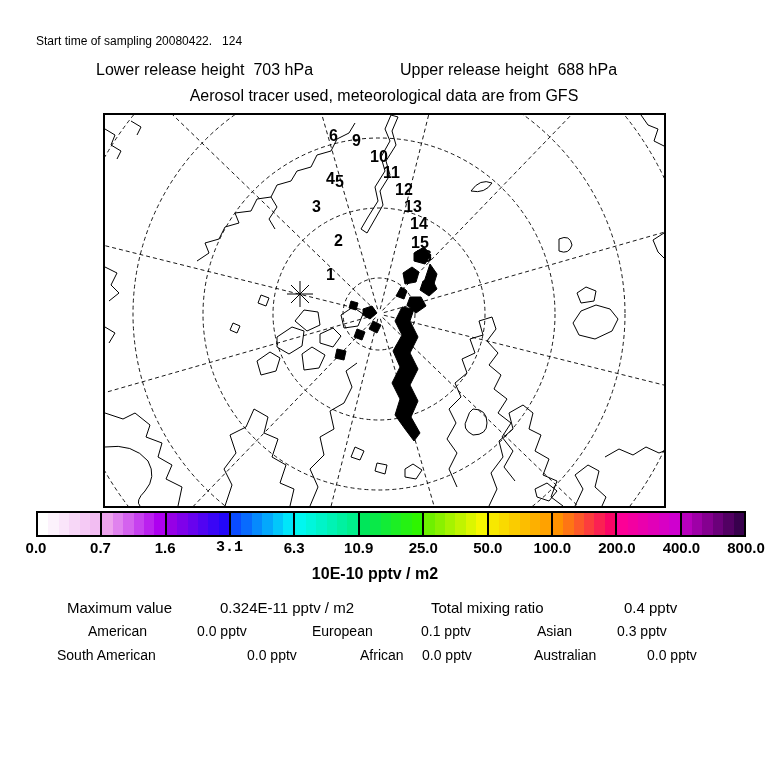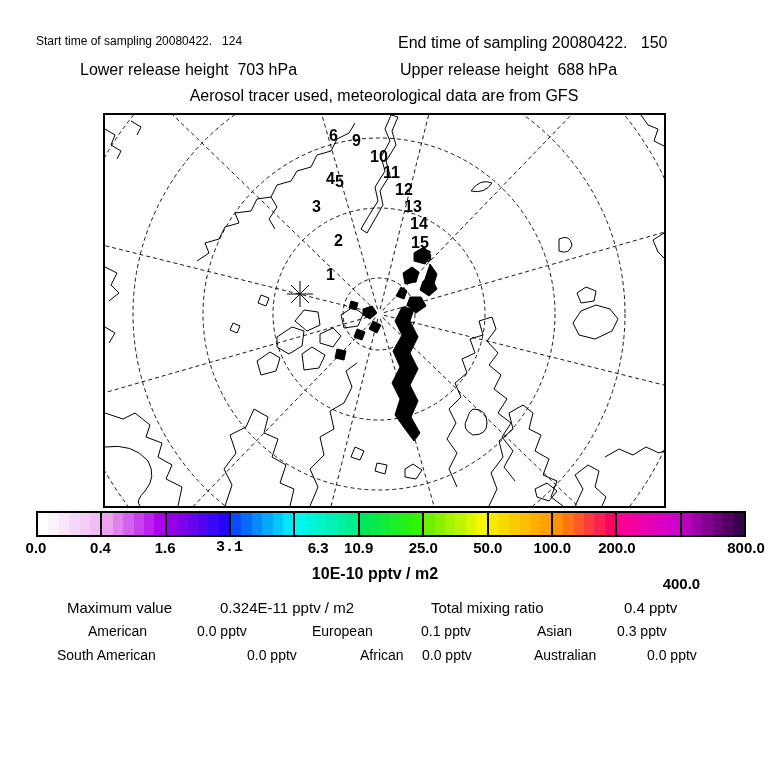--- a/index.html
+++ b/index.html
@@ -2,21 +2,21 @@
 <html><head>
 <meta charset="utf-8">
 <style>
   html,body{margin:0;padding:0;background:#fff;}
   .page{position:relative;width:768px;height:768px;background:#fff;overflow:hidden;
         font-family:"Liberation Sans",sans-serif;color:#000;}
   .hline{position:absolute;white-space:pre;}
   .title{left:20px;top:7px;font-size:17px;font-weight:700;}
   .h2a{left:36px;top:34px;font-size:12px;}
   .h2b{left:398px;top:34px;font-size:16px;}
-  .h3a{left:80px;top:61px;font-size:16px;}
+  .h3a{left:96px;top:61px;font-size:16px;}
   .h3b{left:400px;top:61px;font-size:16px;}
   .h4{left:14px;top:87px;width:740px;text-align:center;font-size:16px;}
   .mapbox{position:absolute;left:103px;top:113px;width:559px;height:391px;
           border:2px solid #000;box-sizing:content-box;background:#fff;}
   .mapbox svg{display:block;}
   .traj-num{font:700 16px "Liberation Sans",sans-serif;fill:#000;}
   .colorbar{position:absolute;left:36px;top:511px;width:710px;height:26px;
             border:2px solid #000;box-sizing:border-box;display:flex;background:#fff;}
   .cb-seg{flex:1 1 0;display:flex;border-left:2px solid #000;}
   .cb-seg:first-child{border-left:none;}
@@ -30,21 +30,20 @@
   .r1{top:599px;}
   .r2{top:623px;font-size:14px;}
   .r3{top:647px;font-size:14px;}
 </style>
 </head>
 <body>
 
 <div class="page">
 
   <div class="hline h2a">Start time of sampling 20080422.   124</div>
-  <div class="hline h2b">End time of sampling 20080422.   150</div>
   <div class="hline h3a">Lower release height  703 hPa</div>
   <div class="hline h3b">Upper release height  688 hPa</div>
   <div class="hline h4">Aerosol tracer used, meteorological data are from GFS</div>
 
   <div class="mapbox">
     <svg id="mapsvg" width="559" height="391" viewBox="0 0 559 391">
       <defs>
           <clipPath id="mapclip">
             <rect x="0" y="0" width="559" height="391"></rect>
           </clipPath>
@@ -249,30 +248,30 @@
         <div class="cb-cell" style="background: rgb(184, 0, 189);"></div>
         <div class="cb-cell" style="background: rgb(158, 0, 167);"></div>
         <div class="cb-cell" style="background: rgb(133, 0, 144);"></div>
         <div class="cb-cell" style="background: rgb(107, 0, 122);"></div>
         <div class="cb-cell" style="background: rgb(82, 0, 99);"></div>
         <div class="cb-cell" style="background: rgb(56, 0, 77);"></div>
       </div>
     </div>
   <div class="cb-ticks">
       <span class="cb-tick" style="left: 0%;">0.0</span>
-      <span class="cb-tick" style="left: 9.09091%;">0.4</span>
+      <span class="cb-tick" style="left: 9.09091%;">0.7</span>
       <span class="cb-tick" style="left: 18.1818%;">1.6</span>
       <span class="cb-tick" style="left: 27.2727%; font-family: Liberation Mono, monospace;">3.1</span>
-      <span class="cb-tick" style="left: 36.3636%; margin-left: 24px;">6.3</span>
+      <span class="cb-tick" style="left: 36.3636%;">6.3</span>
       <span class="cb-tick" style="left: 45.4545%;">10.9</span>
       <span class="cb-tick" style="left: 54.5455%;">25.0</span>
       <span class="cb-tick" style="left: 63.6364%;">50.0</span>
       <span class="cb-tick" style="left: 72.7273%;">100.0</span>
       <span class="cb-tick" style="left: 81.8182%;">200.0</span>
-      <span class="cb-tick" style="left: 90.9091%; margin-top: 36px;">400.0</span>
+      <span class="cb-tick" style="left: 90.9091%;">400.0</span>
       <span class="cb-tick" style="left: 100%;">800.0</span>
     </div>
   <div class="cb-unit">10E-10 pptv / m2</div>
 
   <span class="stat r1" style="left:67px">Maximum value</span>
   <span class="stat r1" style="left:220px">0.324E-11 pptv / m2</span>
   <span class="stat r1" style="left:431px">Total mixing ratio</span>
   <span class="stat r1" style="left:624px">0.4 pptv</span>
 
   <span class="stat r2" style="left:88px">American</span>

